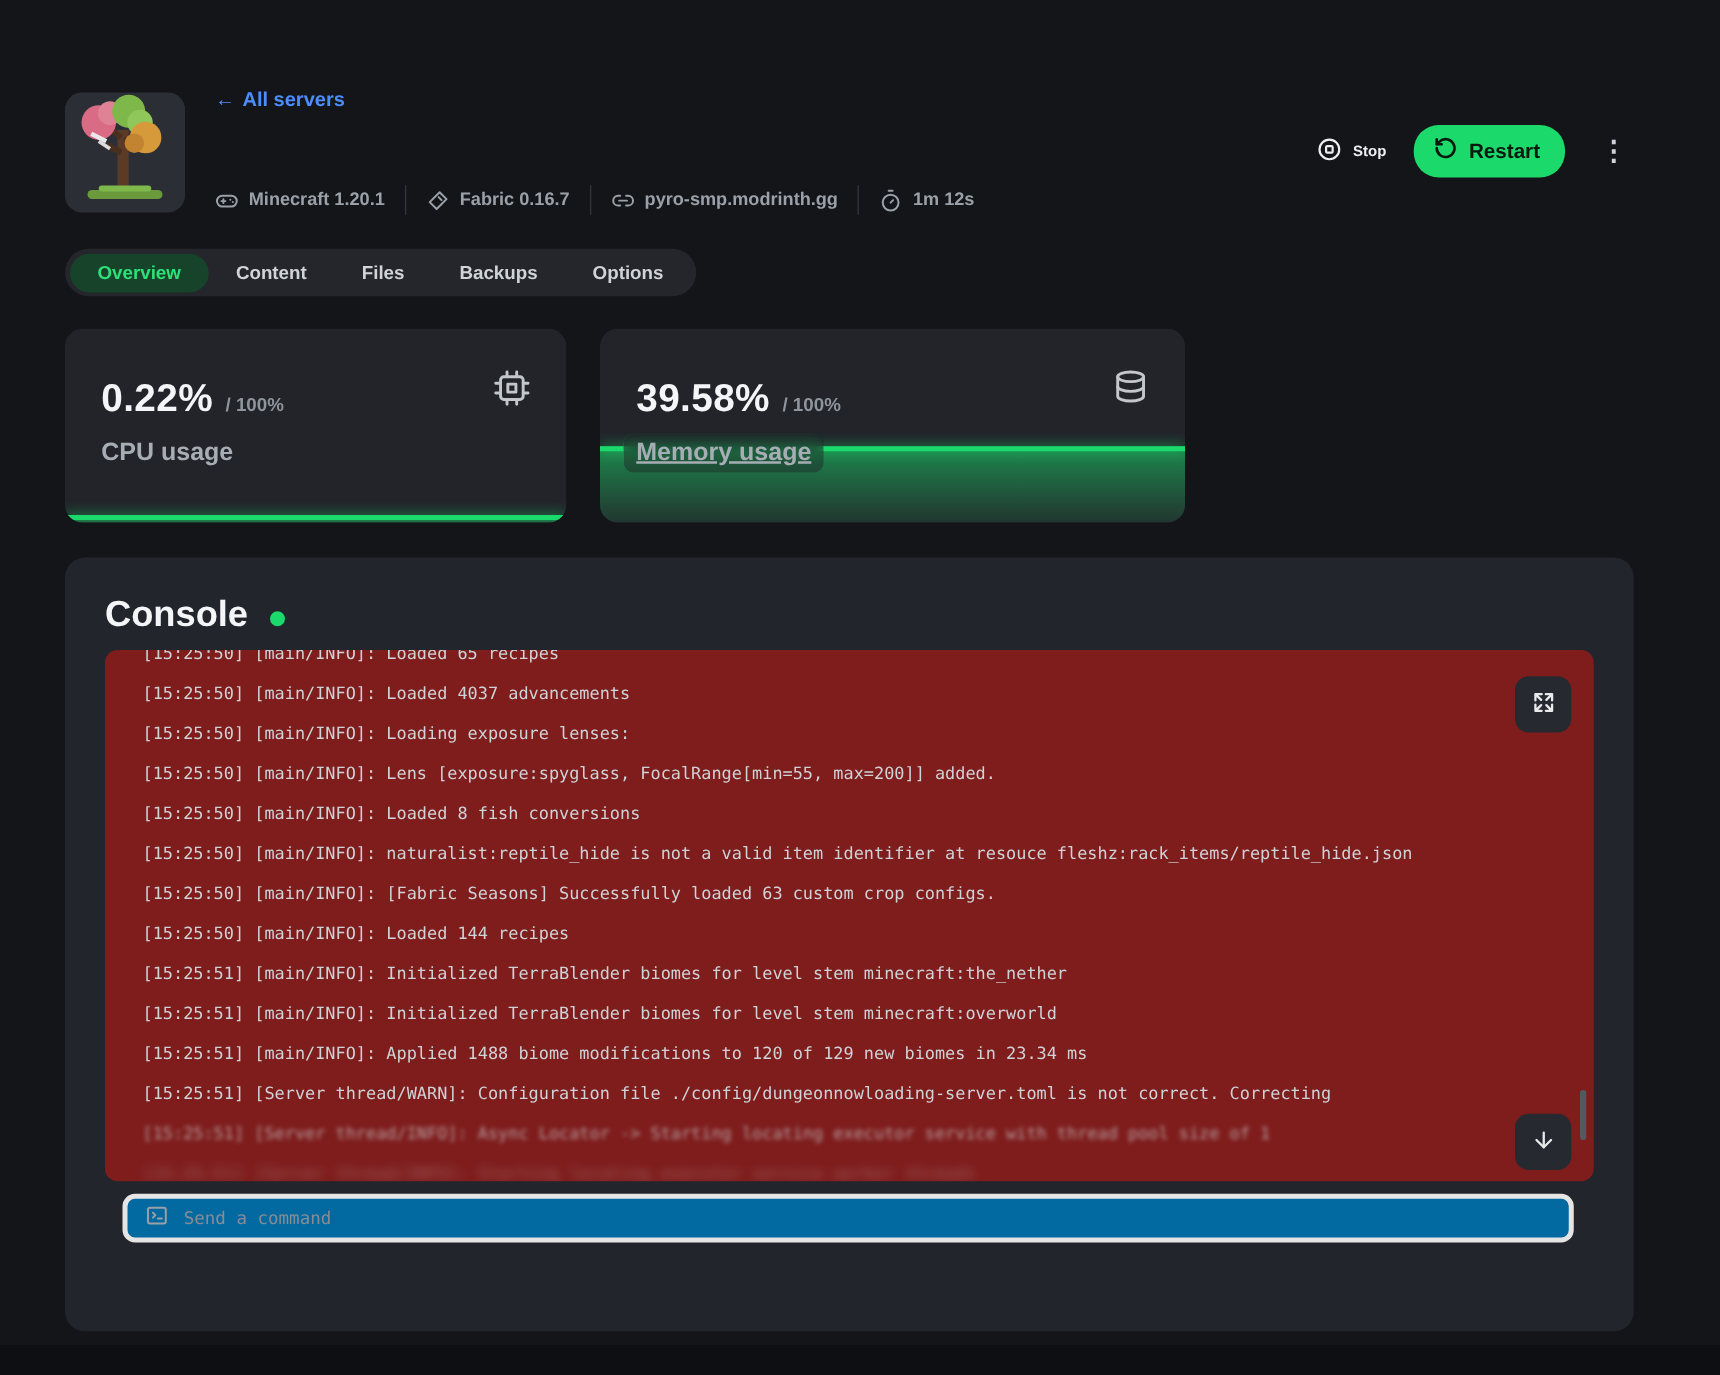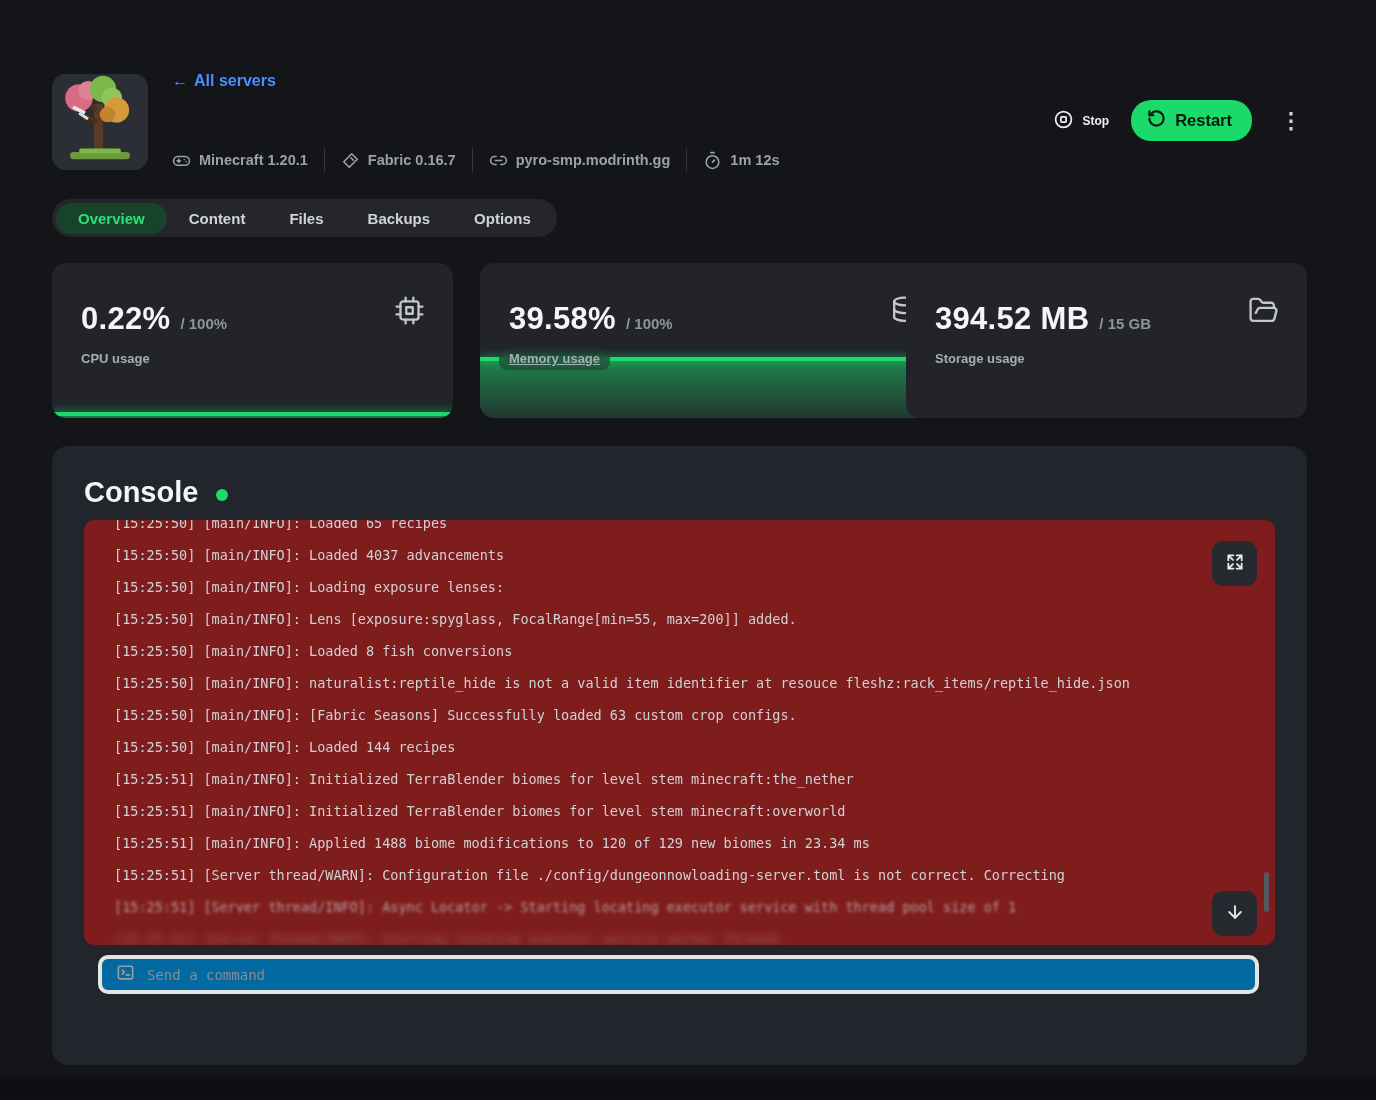--- a/index.html
+++ b/index.html
@@ -44,21 +44,21 @@
 
   
   .stat-card { position:absolute; top:263px; height:155px; background:#22242a;
                border-radius:14px; overflow:hidden; }
   .stat-card.c1 { left:52px;  width:401px; }
   .stat-card.c2 { left:480px; width:468px; }
   .stat-card.c3 { left:906px; width:401px; }
   .stat-value-row { position:absolute; left:29px; top:38px; display:flex; align-items:baseline; gap:10px; }
   .stat-value { font-size:31px; font-weight:800; color:#f3f5f7; letter-spacing:.3px; }
   .stat-limit { font-size:15px; font-weight:600; color:#8e959c; }
-  .stat-label { position:absolute; left:29px; top:88px; font-size:13px; font-weight:600; color:#a7adb4; }
+  .stat-label { position:absolute; left:29px; top:88px; font-size:20px; font-weight:600; color:#a7adb4; }
   .stat-label.blurbox { background:rgba(30,33,38,.45); padding:4px 10px; left:19px; top:84px;
                         border-radius:8px; backdrop-filter:blur(5px);text-decoration:underline; }
   .stat-icon { position:absolute; right:28px; top:32px; }
   .stat-icon svg { width:31px; height:31px; stroke:#c3c7cc; fill:none; stroke-width:1.8;
                    stroke-linecap:round; stroke-linejoin:round; }
   .fill { position:absolute; left:0; right:0; bottom:0; }
   .fill .fill-edge { position:absolute; top:0; left:0; right:0; height:4px; background:#1bd96a;
                      box-shadow:0 0 10px rgba(27,217,106,.8); }
   .fill .fill-body { position:absolute; inset:0;
                      background:linear-gradient(to bottom, rgba(27,217,106,.55), rgba(27,217,106,.10)); }
@@ -232,32 +232,20 @@
     <div class="stat-label blurbox">Memory usage</div>
     <div class="stat-icon">
       <svg viewBox="0 0 24 24">
         <ellipse cx="12" cy="5" rx="8" ry="3"></ellipse>
         <path d="M4 5v6c0 1.66 3.58 3 8 3s8-1.34 8-3V5"></path>
         <path d="M4 11v6c0 1.66 3.58 3 8 3s8-1.34 8-3v-6"></path>
       </svg>
     </div>
   </div>
 
-  <div class="stat-card c3">
-    <div class="stat-value-row">
-      <span class="stat-value">394.52 MB</span>
-      <span class="stat-limit">/ 15 GB</span>
-    </div>
-    <div class="stat-label">Storage usage</div>
-    <div class="stat-icon">
-      <svg viewBox="0 0 24 24">
-        <path d="M6 14l1.5-2.9A2 2 0 0 1 9.24 10H20a2 2 0 0 1 1.94 2.5l-1.54 6a2 2 0 0 1-1.95 1.5H4a2 2 0 0 1-2-2V5a2 2 0 0 1 2-2h3.9a2 2 0 0 1 1.69.9l.81 1.2a2 2 0 0 0 1.67.9H18a2 2 0 0 1 2 2v2"></path>
-      </svg>
-    </div>
-  </div>
 
   <div class="console-card">
     <div class="console-title">
       <span>Console</span>
       <span class="status-dot"></span>
     </div>
 
     <div class="console-screen">
       <div class="console-log" id="console-log"><div class="cline clipped">[15:25:50] [main/INFO]: Loaded 65 recipes</div><div class="cline normal">[15:25:50] [main/INFO]: Loaded 4037 advancements</div><div class="cline normal">[15:25:50] [main/INFO]: Loading exposure lenses:</div><div class="cline normal">[15:25:50] [main/INFO]: Lens [exposure:spyglass, FocalRange[min=55, max=200]] added.</div><div class="cline normal">[15:25:50] [main/INFO]: Loaded 8 fish conversions</div><div class="cline normal">[15:25:50] [main/INFO]: naturalist:reptile_hide is not a valid item identifier at resouce fleshz:rack_items/reptile_hide.json</div><div class="cline normal">[15:25:50] [main/INFO]: [Fabric Seasons] Successfully loaded 63 custom crop configs.</div><div class="cline normal">[15:25:50] [main/INFO]: Loaded 144 recipes</div><div class="cline normal">[15:25:51] [main/INFO]: Initialized TerraBlender biomes for level stem minecraft:the_nether</div><div class="cline normal">[15:25:51] [main/INFO]: Initialized TerraBlender biomes for level stem minecraft:overworld</div><div class="cline normal">[15:25:51] [main/INFO]: Applied 1488 biome modifications to 120 of 129 new biomes in 23.34 ms</div><div class="cline normal">[15:25:51] [Server thread/WARN]: Configuration file ./config/dungeonnowloading-server.toml is not correct. Correcting</div><div class="cline blur">[15:25:51] [Server thread/INFO]: Async Locator -&gt; Starting locating executor service with thread pool size of 1</div><div class="cline blur-heavy">[15:25:51] [Server thread/INFO]: Starting locating executor service worker threads</div></div>
 

